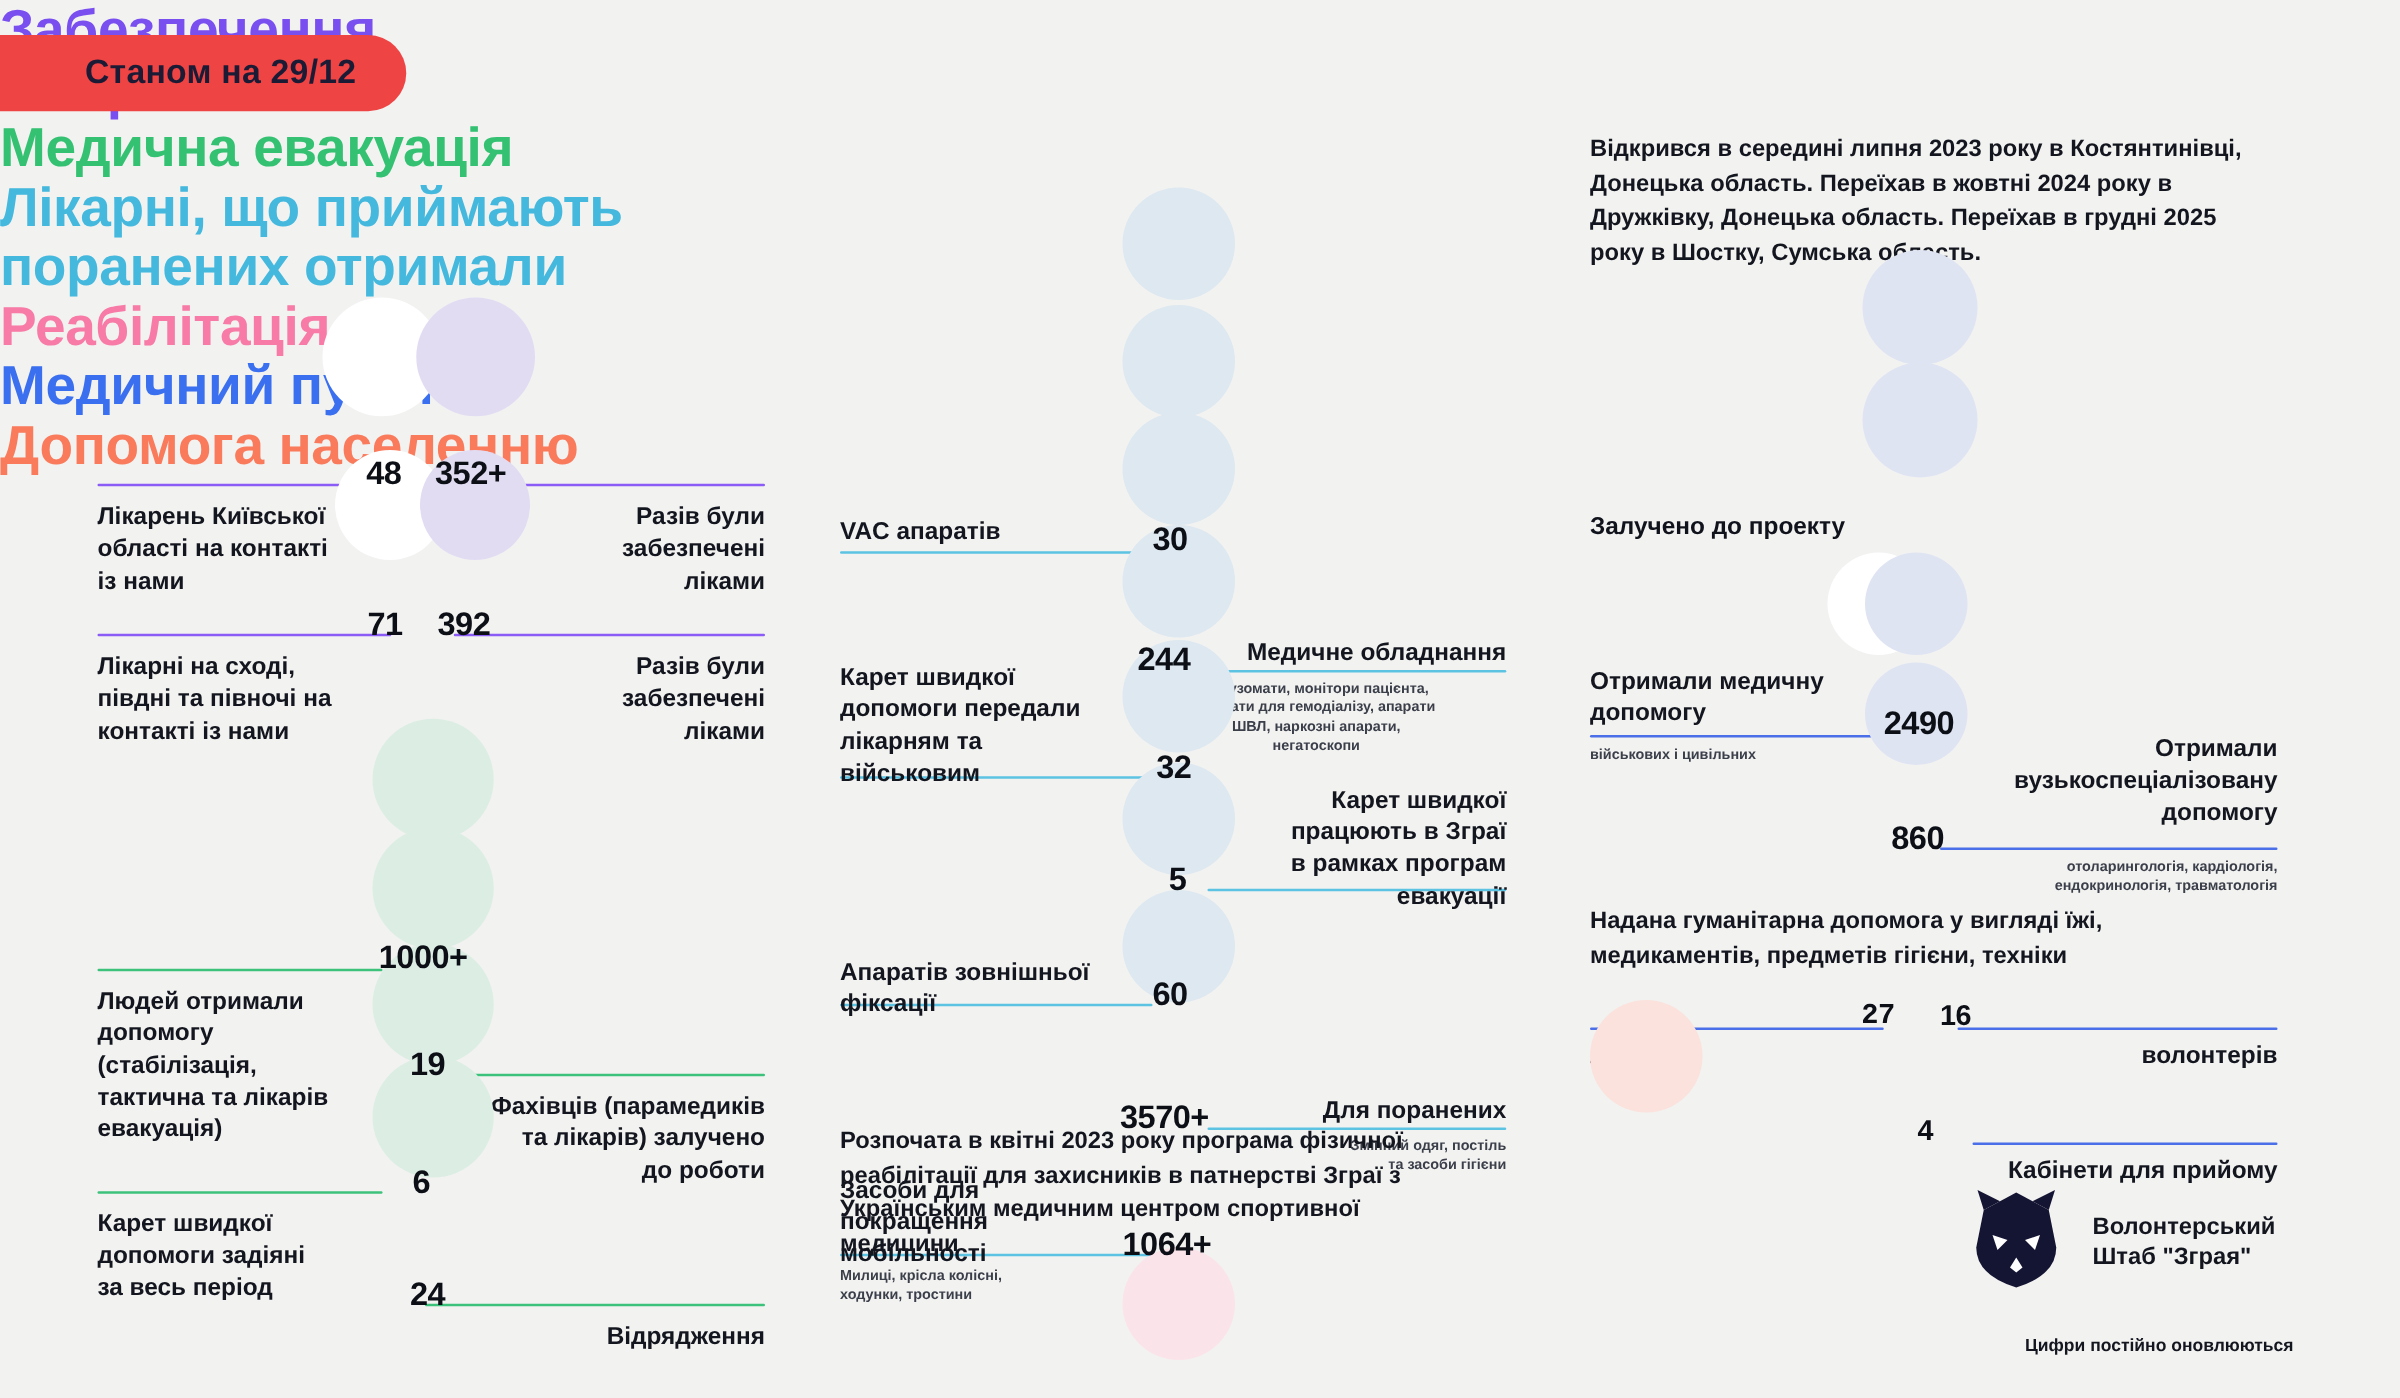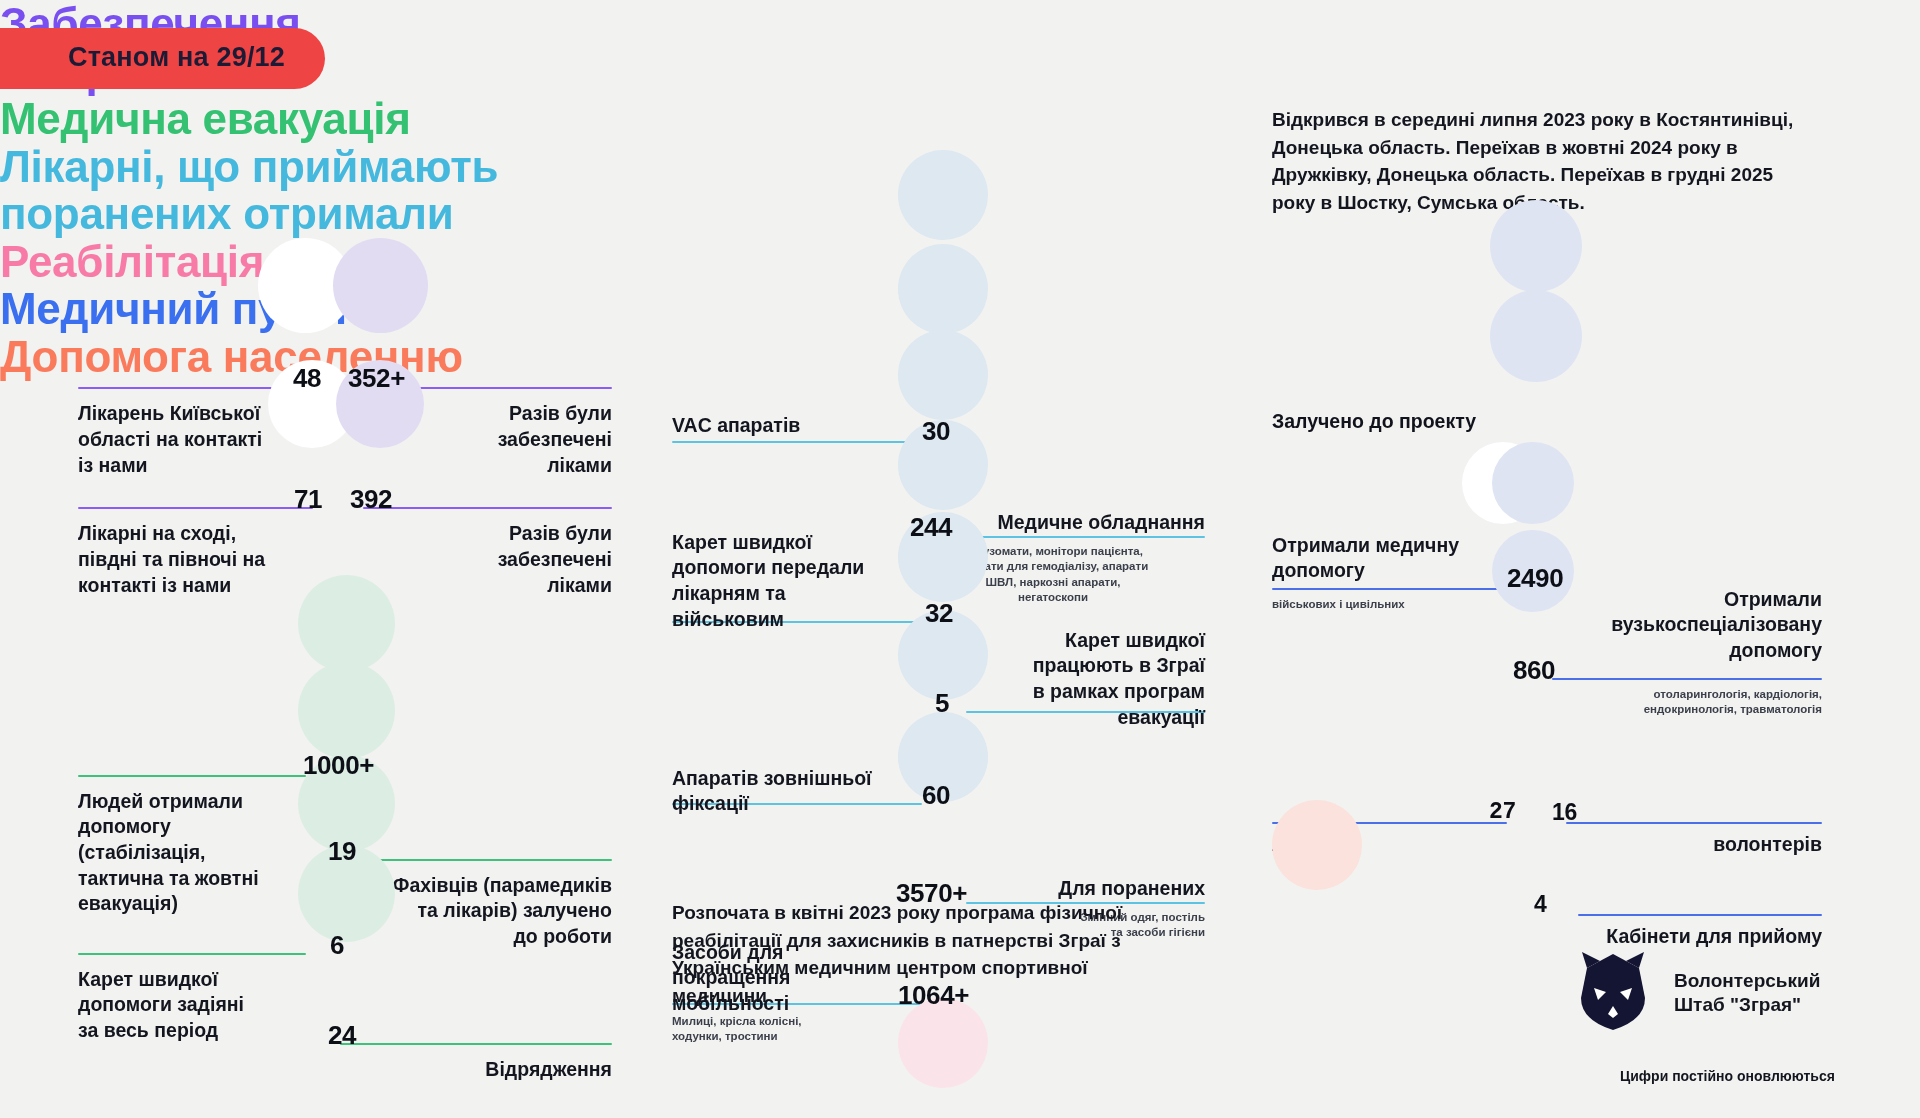--- a/index.html
+++ b/index.html
@@ -162,21 +162,21 @@
 
   <h2 class="section green" style="left:78px; top:518px; width:460px;">Медична евакуація</h2>
 
   <div class="bubble b-green" style="left:298px; top:575px; width:97px; height:97px;"></div>
   <div class="stat">
     <div class="rule r-green" style="left:78px; top:632px; width:228px;"></div>
     <div class="num" style="left:303px; top:607px;">1000+</div>
     <div class="label" style="left:78px; top:646px; width:230px;">Людей отримали
 допомогу
 (стабілізація,
-тактична та жовтні
+тактична та лікарів
 евакуація)</div>
   </div>
 
   <div class="bubble b-green" style="left:298px; top:662px; width:97px; height:97px;"></div>
   <div class="stat">
     <div class="rule r-green" style="left:340px; top:716px; width:272px;"></div>
     <div class="num" style="left:328px; top:693px;">19</div>
     <div class="label" style="left:352px; top:730px; width:260px; text-align:right;">Фахівців (парамедиків
 та лікарів) залучено
 до роботи</div>
@@ -322,20 +322,21 @@
 
   <div class="bubble b-blue" style="left:1492px; top:530px; width:82px; height:82px;"></div>
   <div class="stat">
     <div class="rule r-blue" style="left:1578px; top:581px; width:244px;"></div>
     <div class="num" style="left:1534px; top:558px; font-size:23px;">4</div>
     <div class="label" style="left:1590px; top:591px; width:232px; text-align:right;">Кабінети для прийому</div>
   </div>
 
   <h2 class="section coral" style="left:1272px; top:650px; width:560px;">Допомога населенню</h2>
 
+  <div class="para" style="position:absolute; left:1272px; top:723px; width:520px;">Надана гуманітарна допомога у вигляді їжі, медикаментів, предметів гігієни, техніки</div>
 
   <div class="bubble b-coral" style="left:1272px; top:800px; width:90px; height:90px;"></div>
   <div class="stat">
     
     
     
   </div>
 
   <div class="logo-wrap" style="left:1570px; top:948px;">
     <span style="display:inline-block;">

